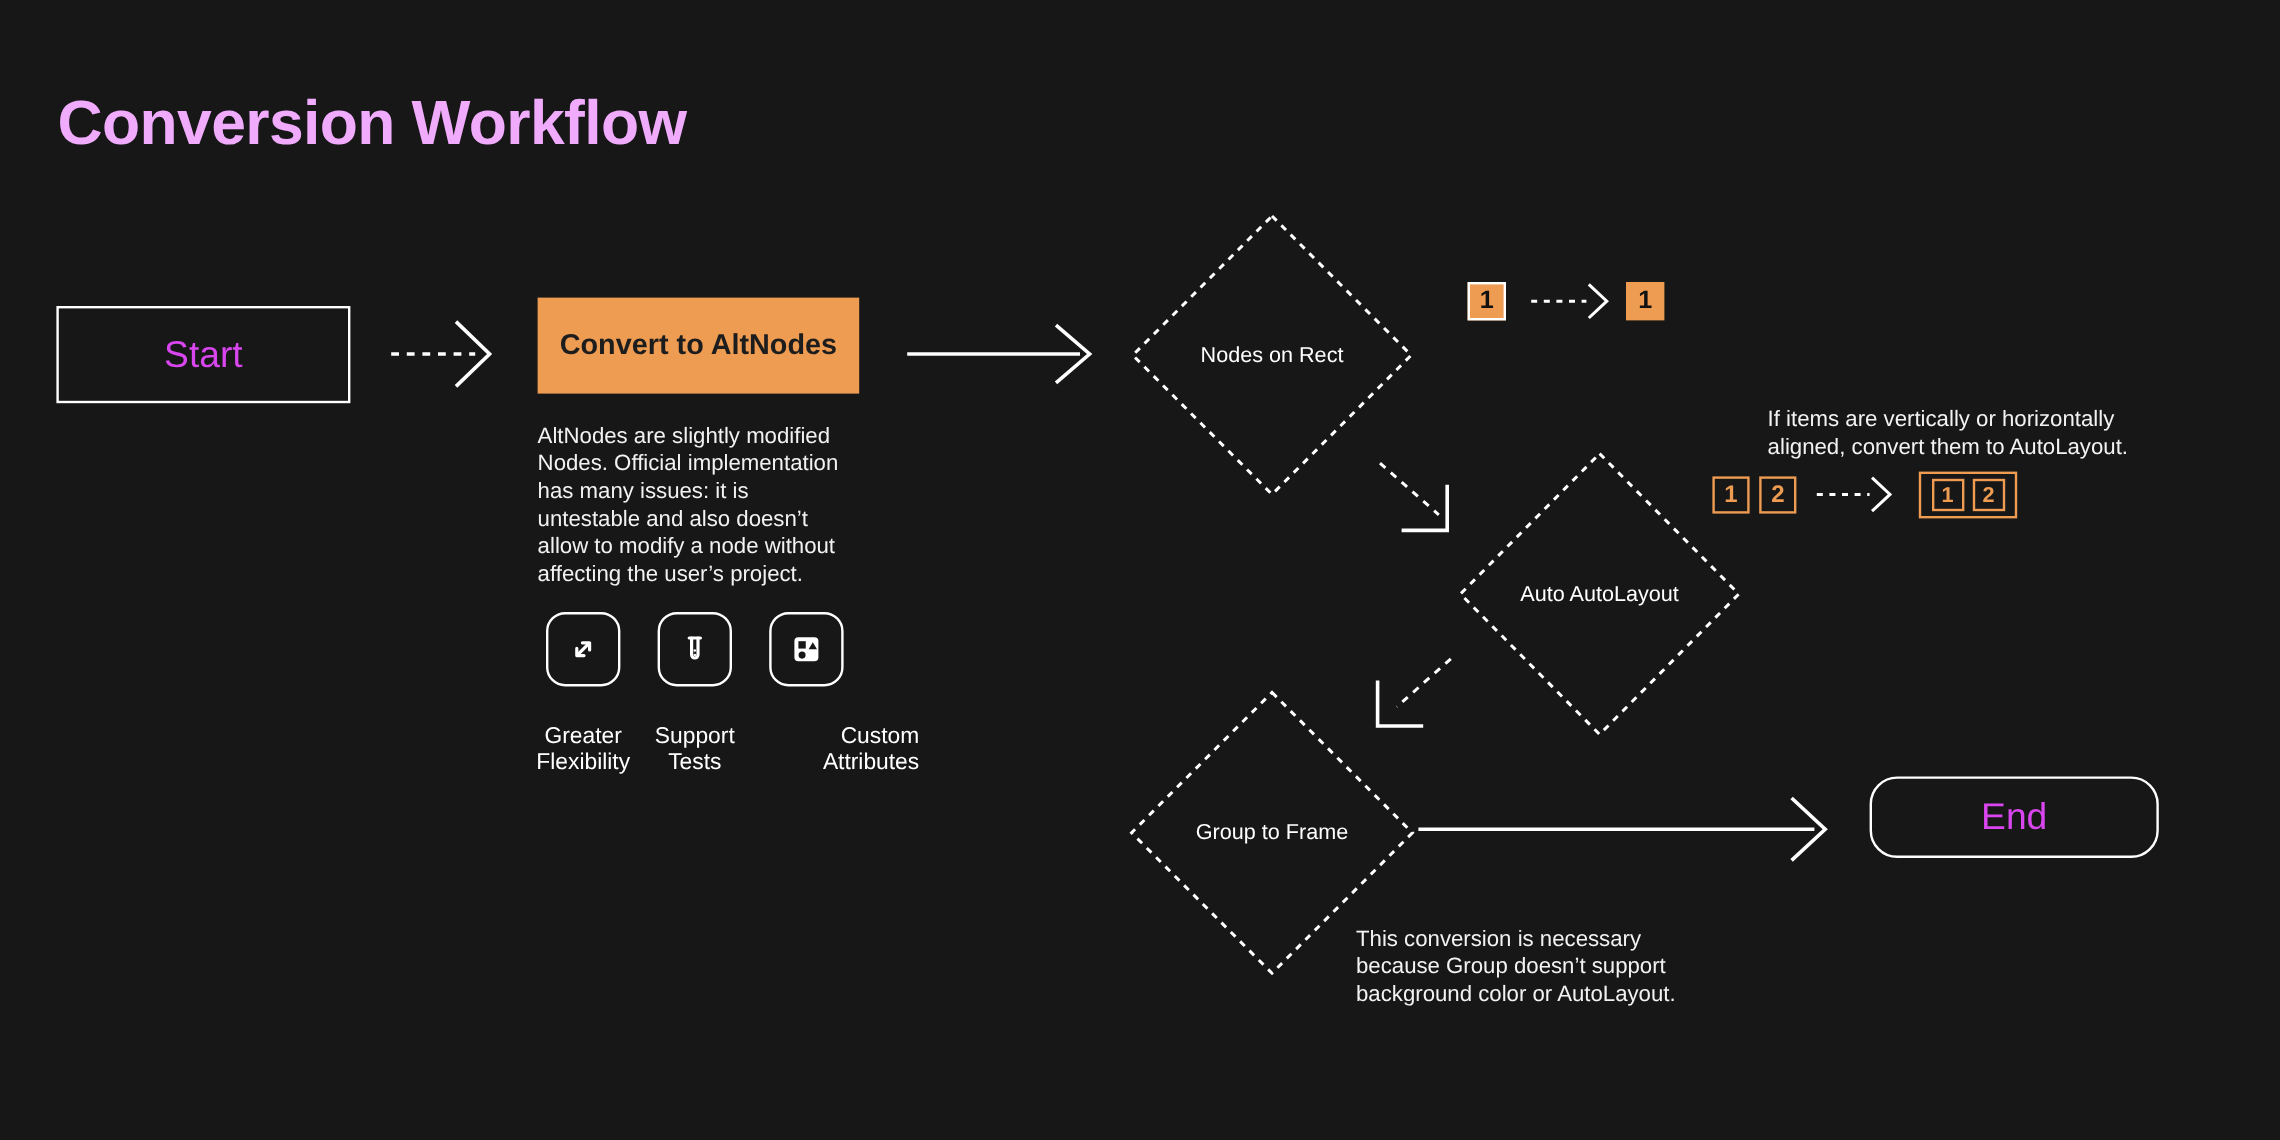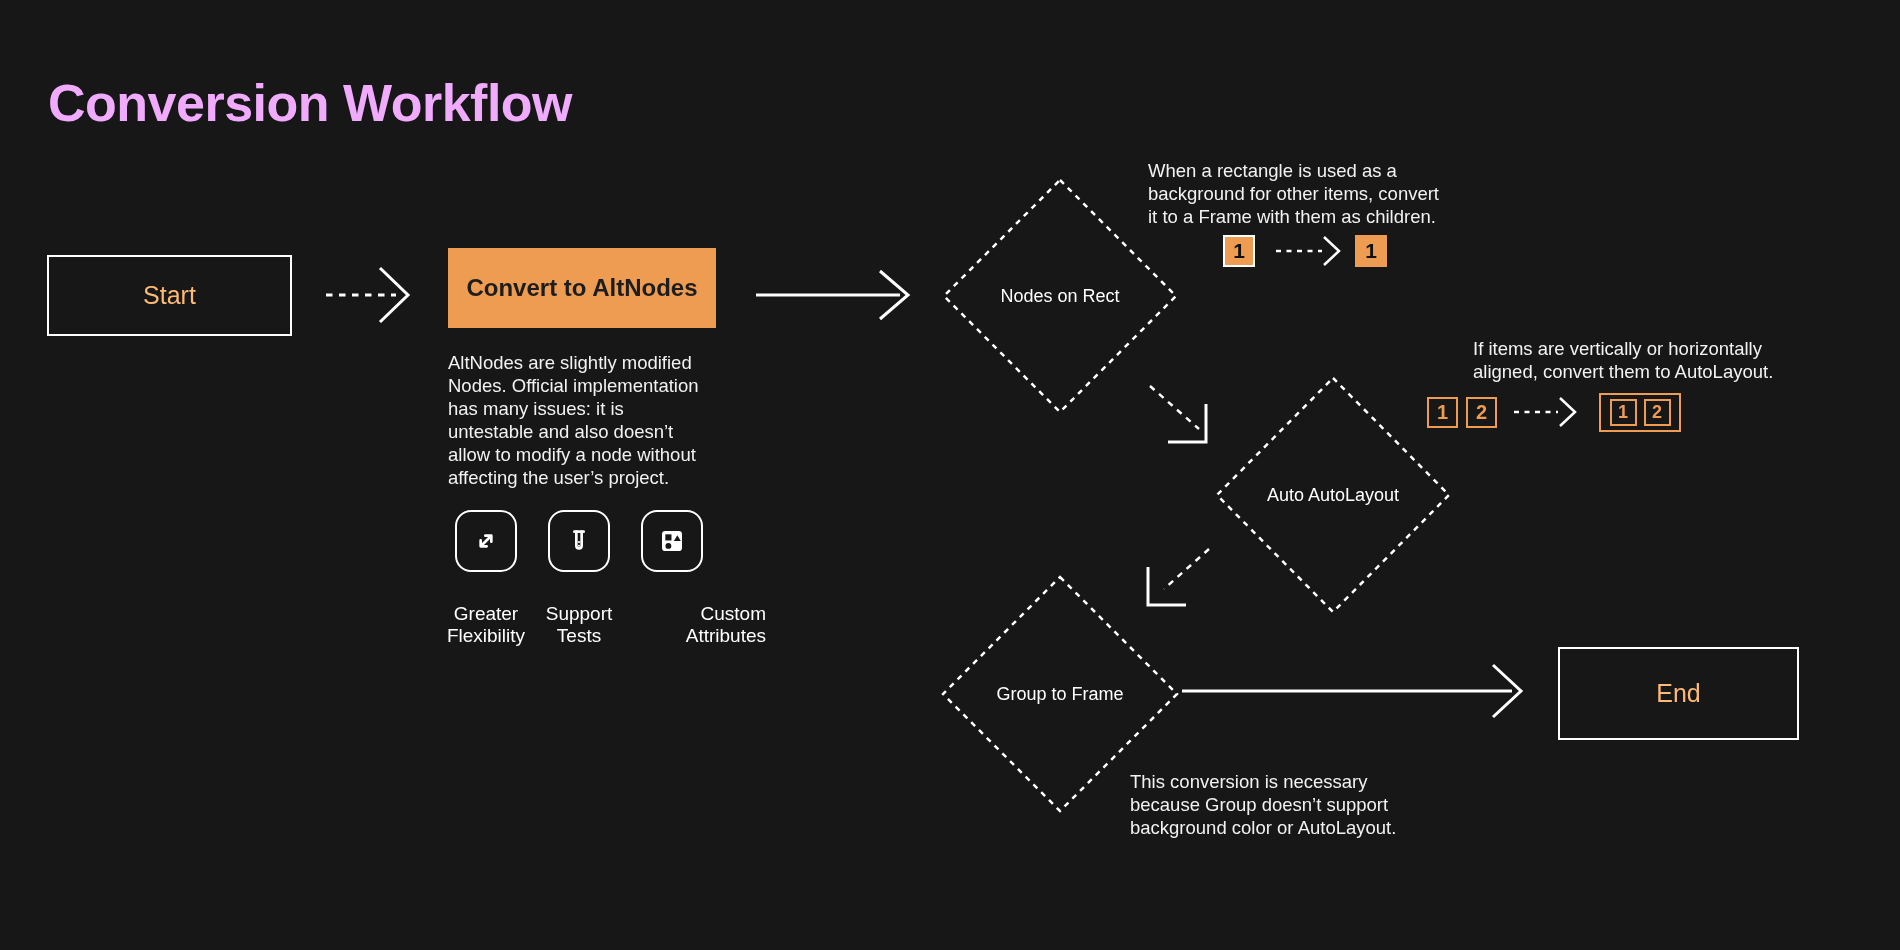--- a/index.html
+++ b/index.html
@@ -13,25 +13,25 @@
   .canvas { position: relative; width: 1900px; height: 950px; }
   .layer { position: absolute; left: 0; top: 0; }
 
   .page-title {
     position: absolute; left: 48px; top: 38px;
     font-size: 52px; font-weight: 800; letter-spacing: -0.5px; color: #f0abfc;
   }
 
   .node {
     position: absolute; display: flex; align-items: center; justify-content: center;
-    box-sizing: border-box; font-size: 25px; color: #fdba74;
+    box-sizing: border-box; font-size: 31px; color: #d946ef;
   }
   .node.outlined { border: 2.5px solid #fff; }
   .node.start { left: 47px; top: 255px; width: 245px; height: 81px; }
-  .node.end   { left: 1558px; top: 647px; width: 241px; height: 93px; }
+  .node.end   { left: 1558px; top: 647px; width: 241px; height: 68px; border-radius: 23px; }
   .node.convert {
     left: 448px; top: 248px; width: 268px; height: 80px;
     background: var(--accent, #EE9C52); color: #1d1d1d; font-weight: 700; font-size: 24px;
   }
 
   .desc {
     position: absolute; left: 448px; top: 351px; width: 300px;
     font-size: 18.5px; line-height: 23px; color: #f2f2f2; white-space: pre-line;
   }
 
@@ -188,23 +188,20 @@
 Flexibility</div>
   <div class="feature-label l2">Support
 Tests</div>
   <div class="feature-label l3">Custom
 Attributes</div>
 
   <div class="diamond-label d1">Nodes on Rect</div>
   <div class="diamond-label d2">Auto AutoLayout</div>
   <div class="diamond-label d3">Group to Frame</div>
 
-  <div class="note rect">When a rectangle is used as a
-background for other items, convert
-it to a Frame with them as children.</div>
   <div class="chip filled bordered f1">1</div>
   <div class="chip filled f2">1</div>
 
   <div class="note auto">If items are vertically or horizontally
 aligned, convert them to AutoLayout.</div>
   <div class="chip outline o1">1</div>
   <div class="chip outline o2">2</div>
   <div class="chip-group">
     <div class="chip outline small">1</div>
     <div class="chip outline small">2</div>

